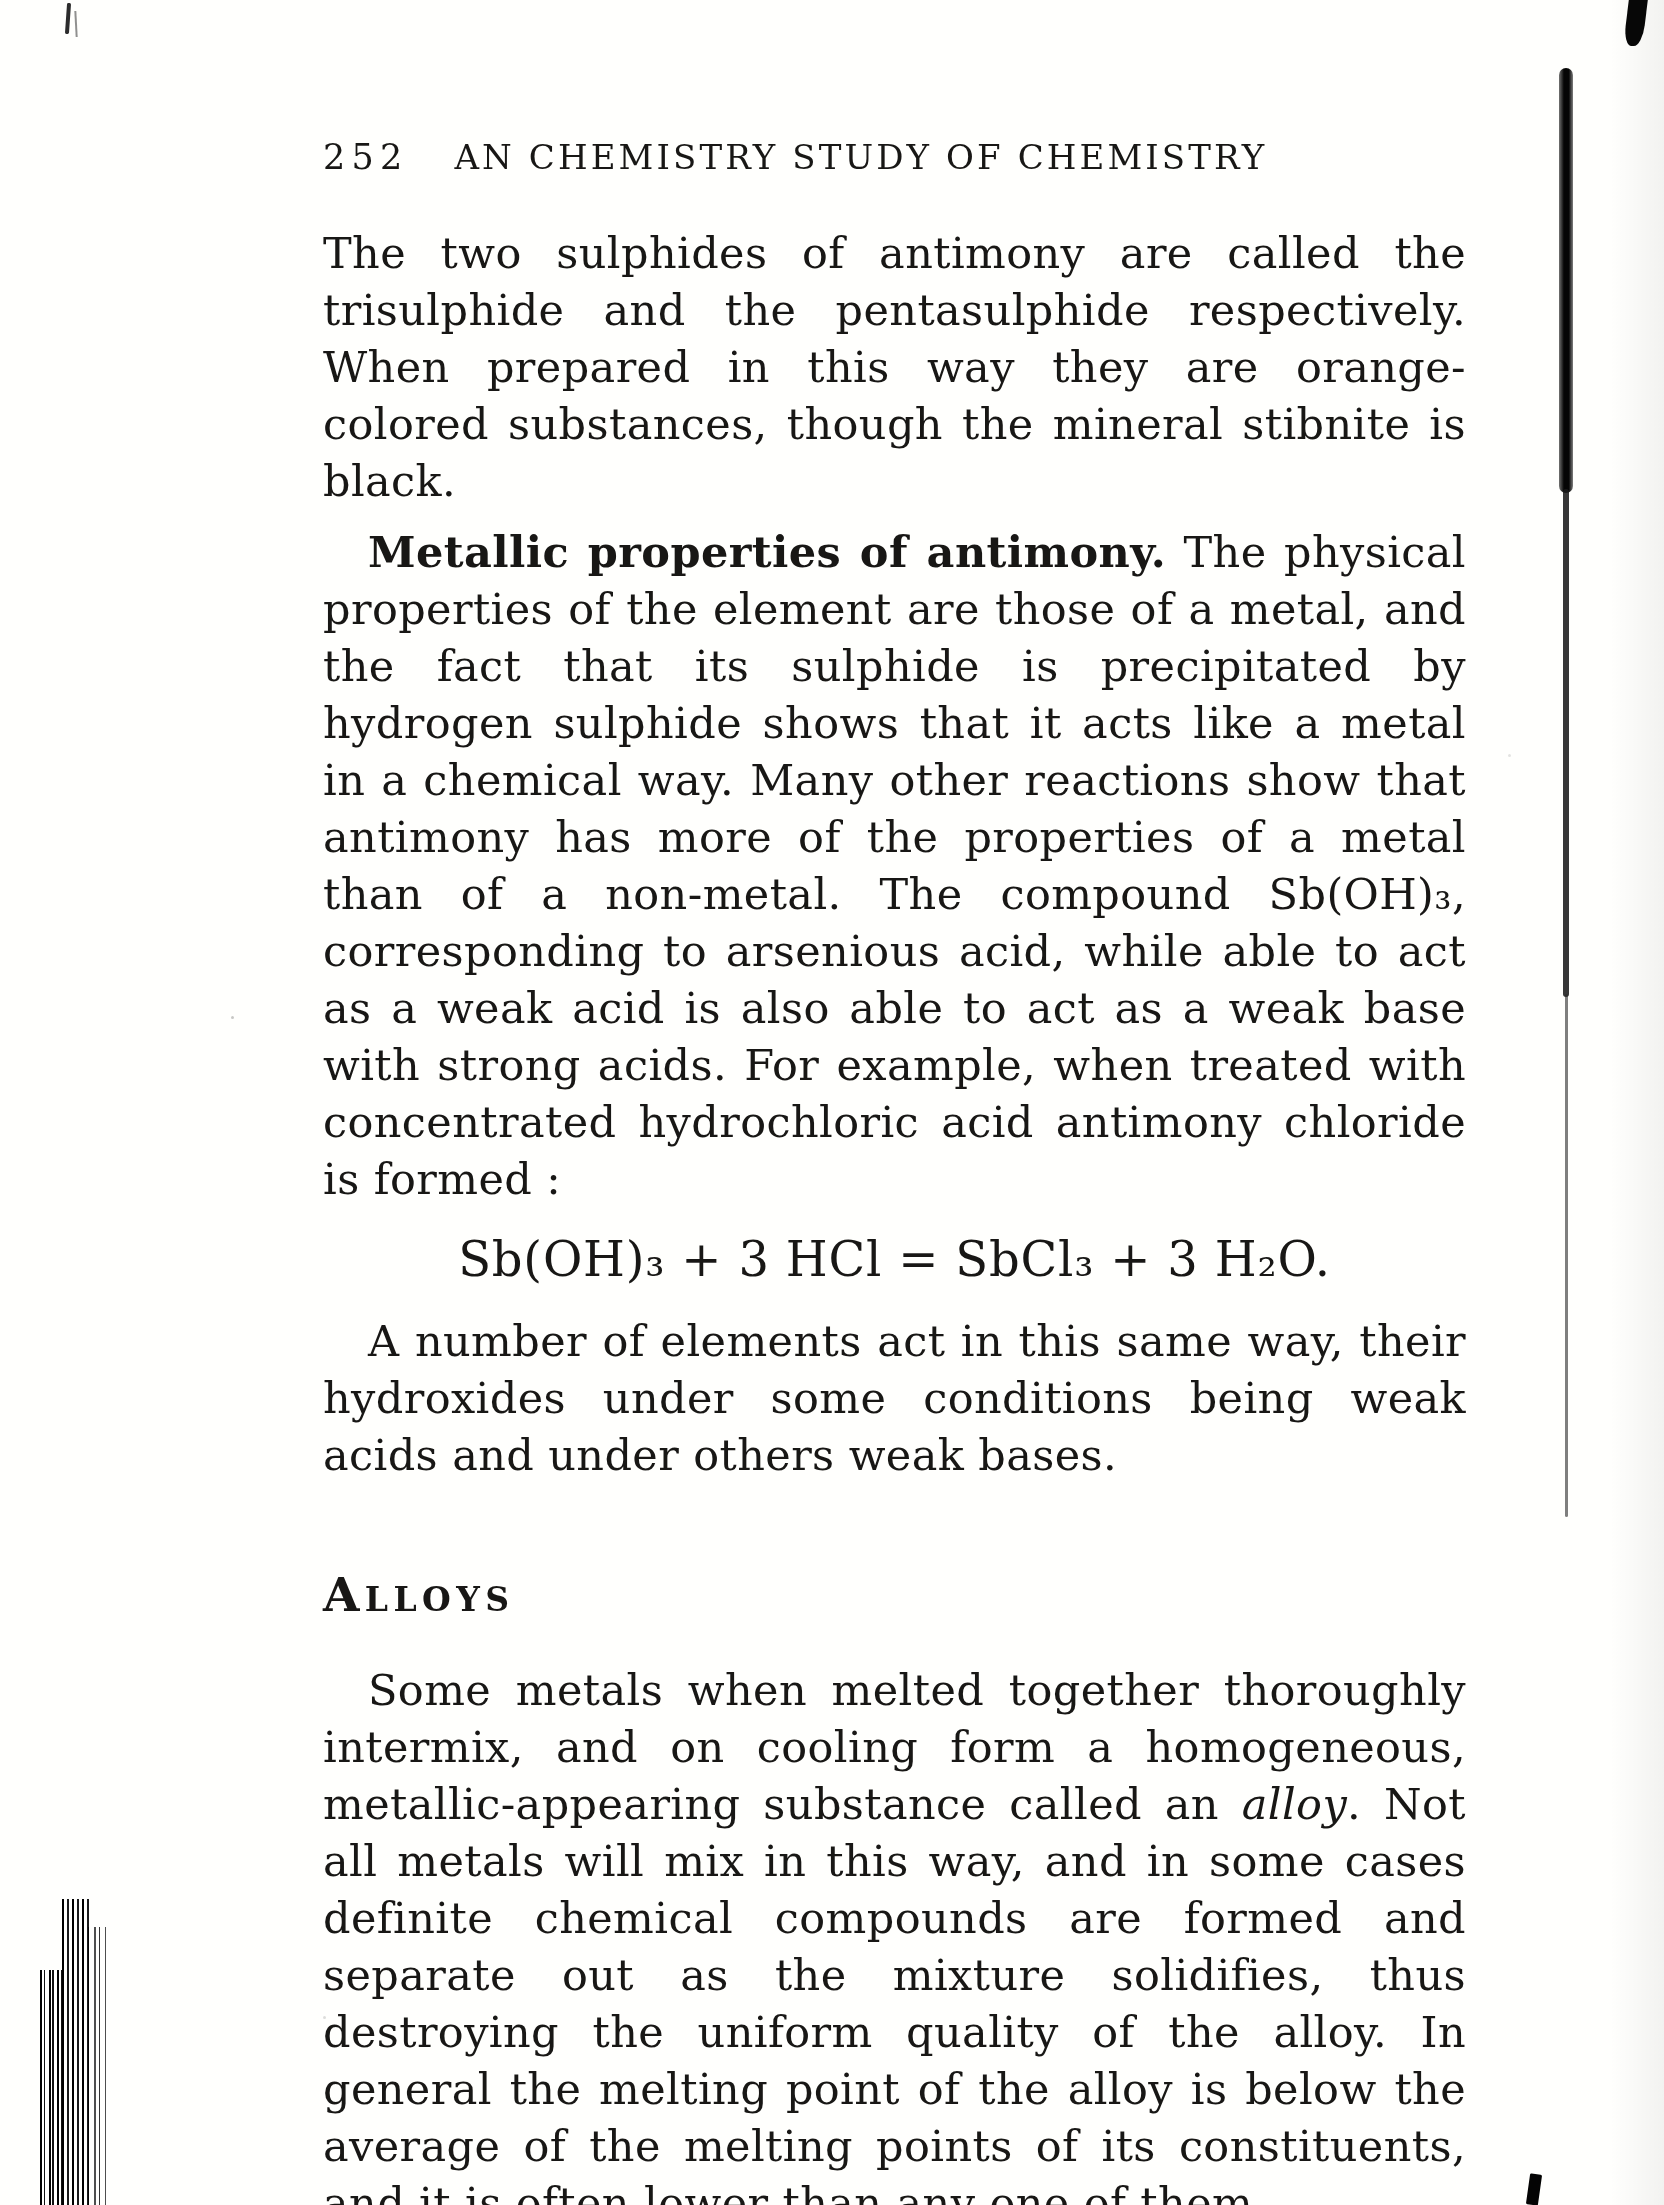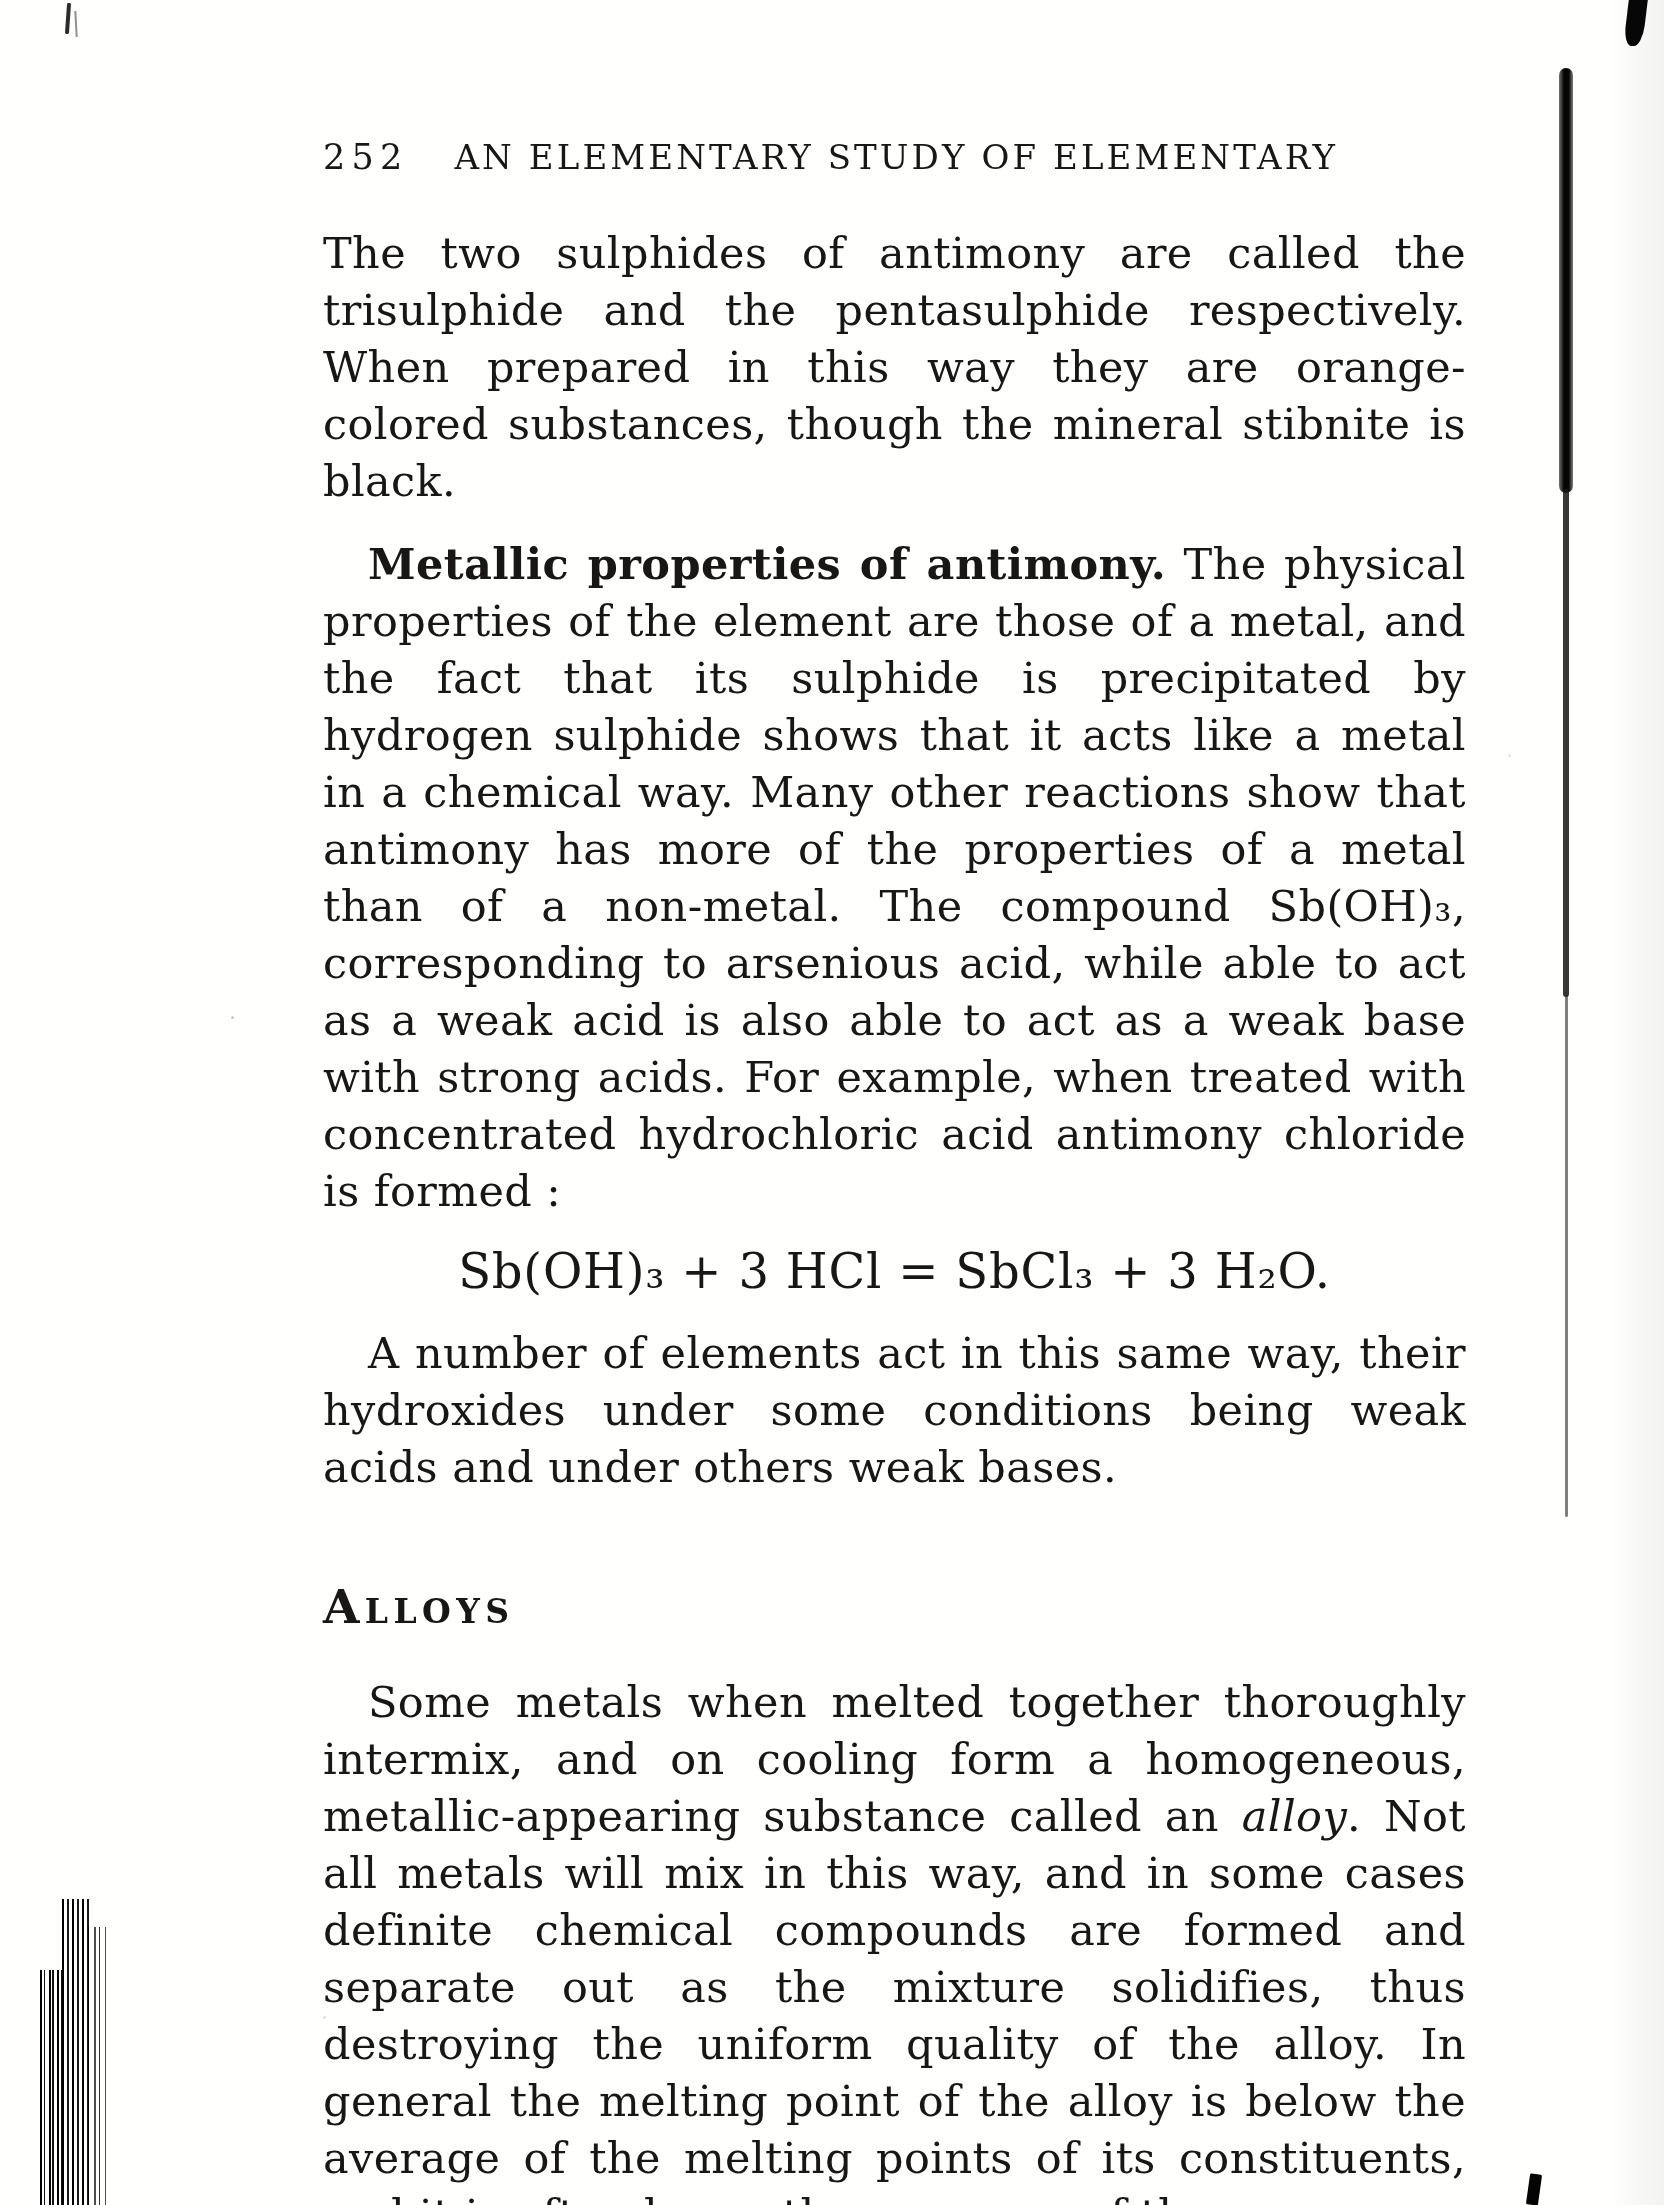--- a/index.html
+++ b/index.html
@@ -41,21 +41,21 @@
     font-size: 34px;
     letter-spacing: 3.1px;
   }
 
   .para {
     font-size: 43px;
     line-height: 57px;
     text-align: justify;
     letter-spacing: 0.4px;
   }
-  .para + .para { margin-top: 26px; }
+  .para + .para { margin-top: 14px; }
   .para.indent { text-indent: 45px; }
   .lead-bold { font-weight: 700; }
   .italic { font-style: italic; }
 
   .equation {
     font-size: 48px;
     text-align: center;
     margin: 23px 0 26px 0;
     letter-spacing: 0.8px;
   }
@@ -147,21 +147,21 @@
   <div class="artifact artifact-barcode-3"></div>
   <div class="artifact artifact-bottom-mark"></div>
   <div class="artifact noise-dot" style="left:231px; top:1016px;"></div>
   <div class="artifact noise-dot" style="left:1508px; top:754px; opacity:.5;"></div>
   <div class="artifact noise-dot" style="left:323px; top:2016px; opacity:.6;"></div>
 
   <div class="text-block">
 
     <div class="running-head">
       <span class="page-number">252</span>
-      <span class="head-title">AN ELEMENTARY STUDY OF ELEMENTARY</span>
+      <span class="head-title">AN CHEMISTRY STUDY OF CHEMISTRY</span>
     </div>
 
     <p class="para">The two sulphides of antimony are called the trisulphide and the pentasulphide respectively.  When prepared in this way they are orange-colored substances, though the mineral stibnite is black.</p>
 
     <p class="para indent"><span class="lead-bold">Metallic properties of antimony.</span><span> The physical properties of the element are those of a metal, and the fact that its sulphide is precipitated by hydrogen sulphide shows that it acts like a metal in a chemical way.  Many other reactions show that antimony has more of the properties of a metal than of a non-metal.  The compound Sb(OH)₃, corresponding to arsenious acid, while able to act as a weak acid is also able to act as a weak base with strong acids.  For example, when treated with concentrated hydrochloric acid antimony chloride is formed :</span></p>
 
     <div class="equation">Sb(OH)₃ + 3 HCl = SbCl₃ + 3 H₂O.</div>
 
     <p class="para indent">A number of elements act in this same way, their hydroxides under some conditions being weak acids and under others weak bases.</p>
 

